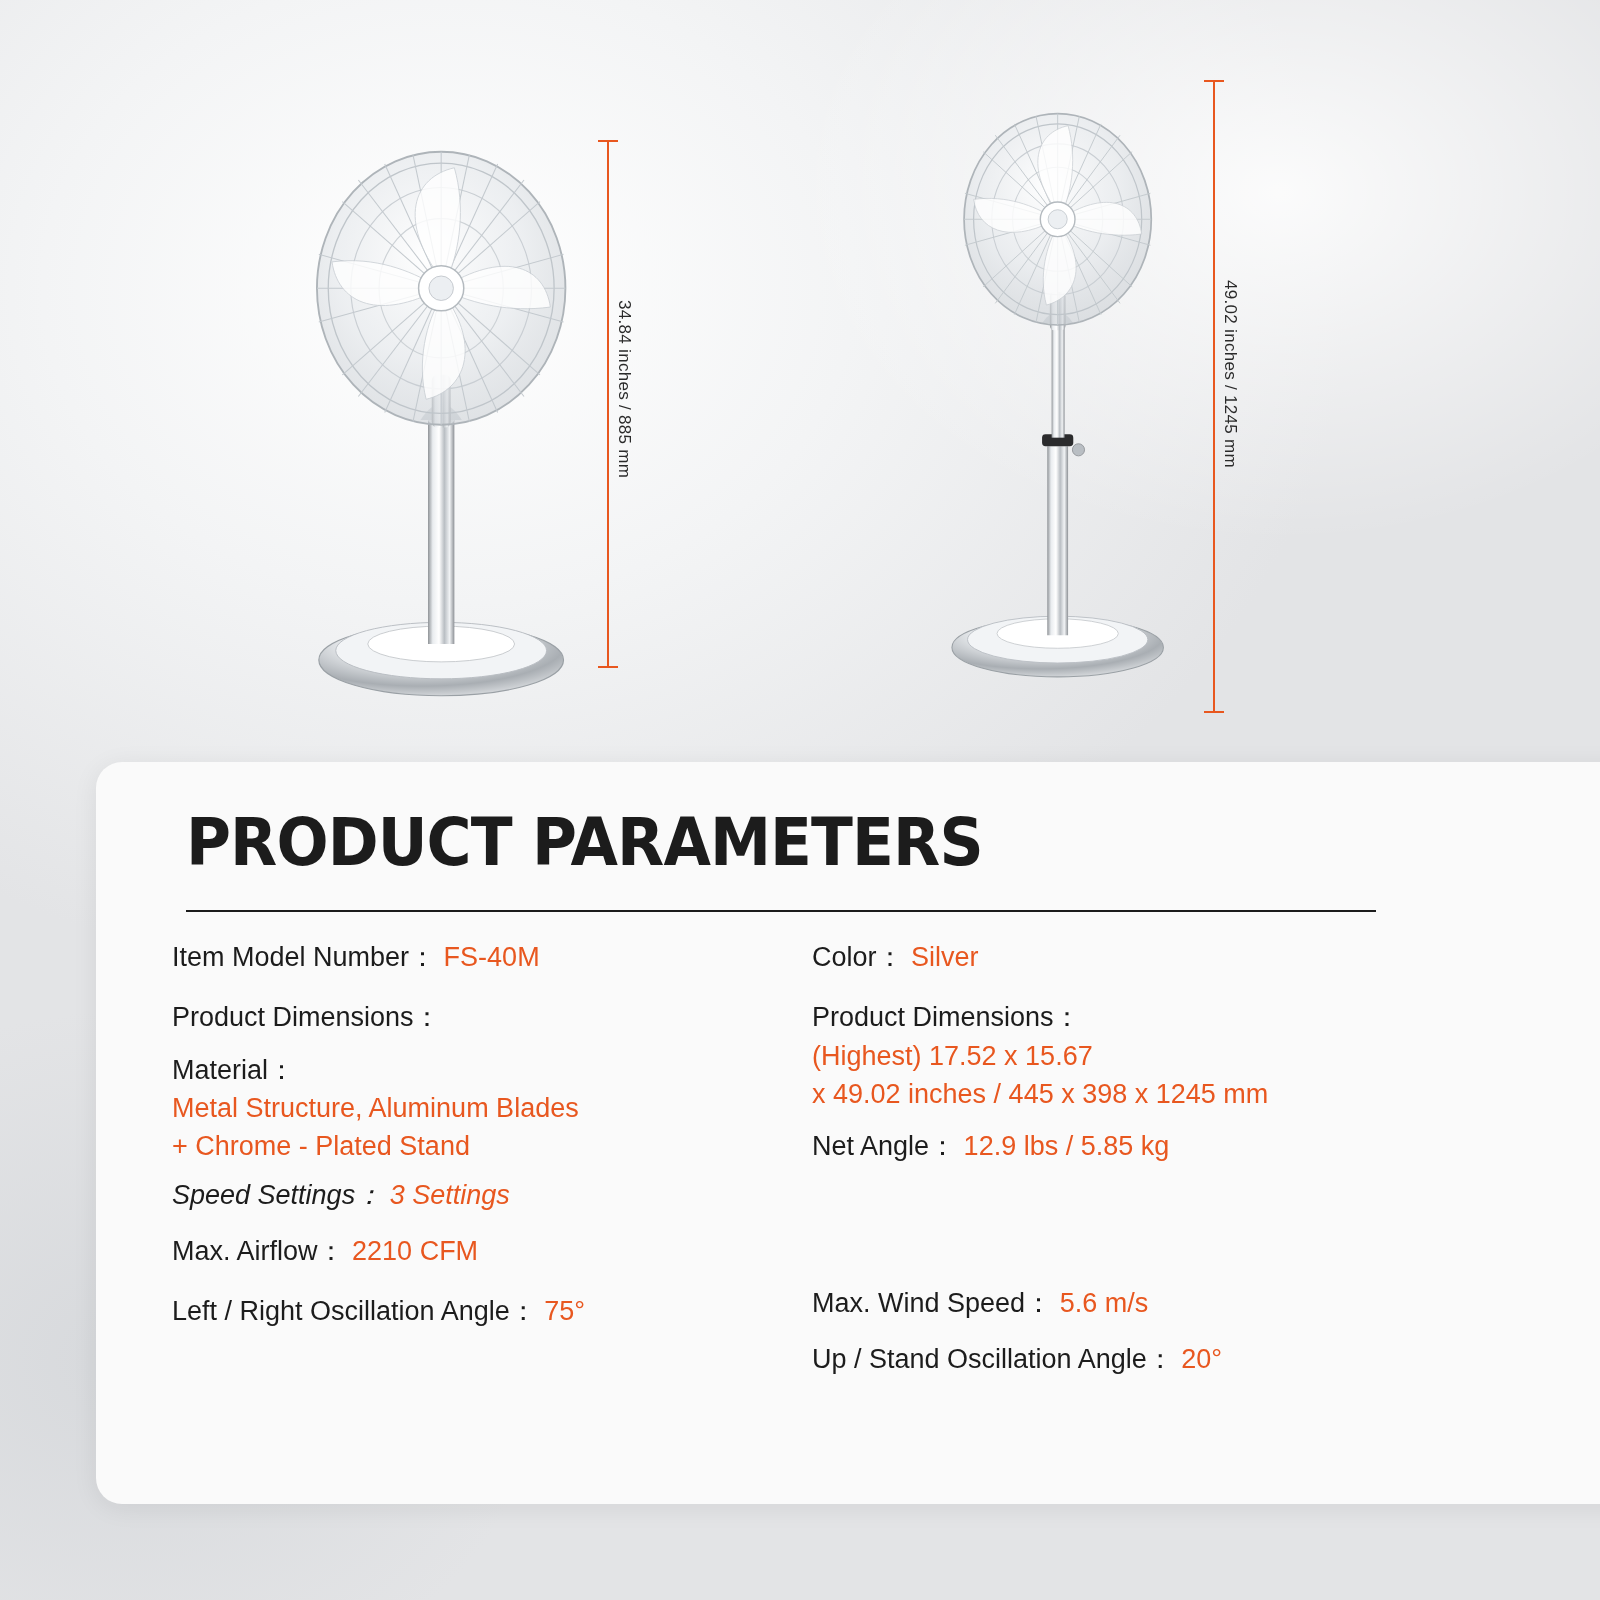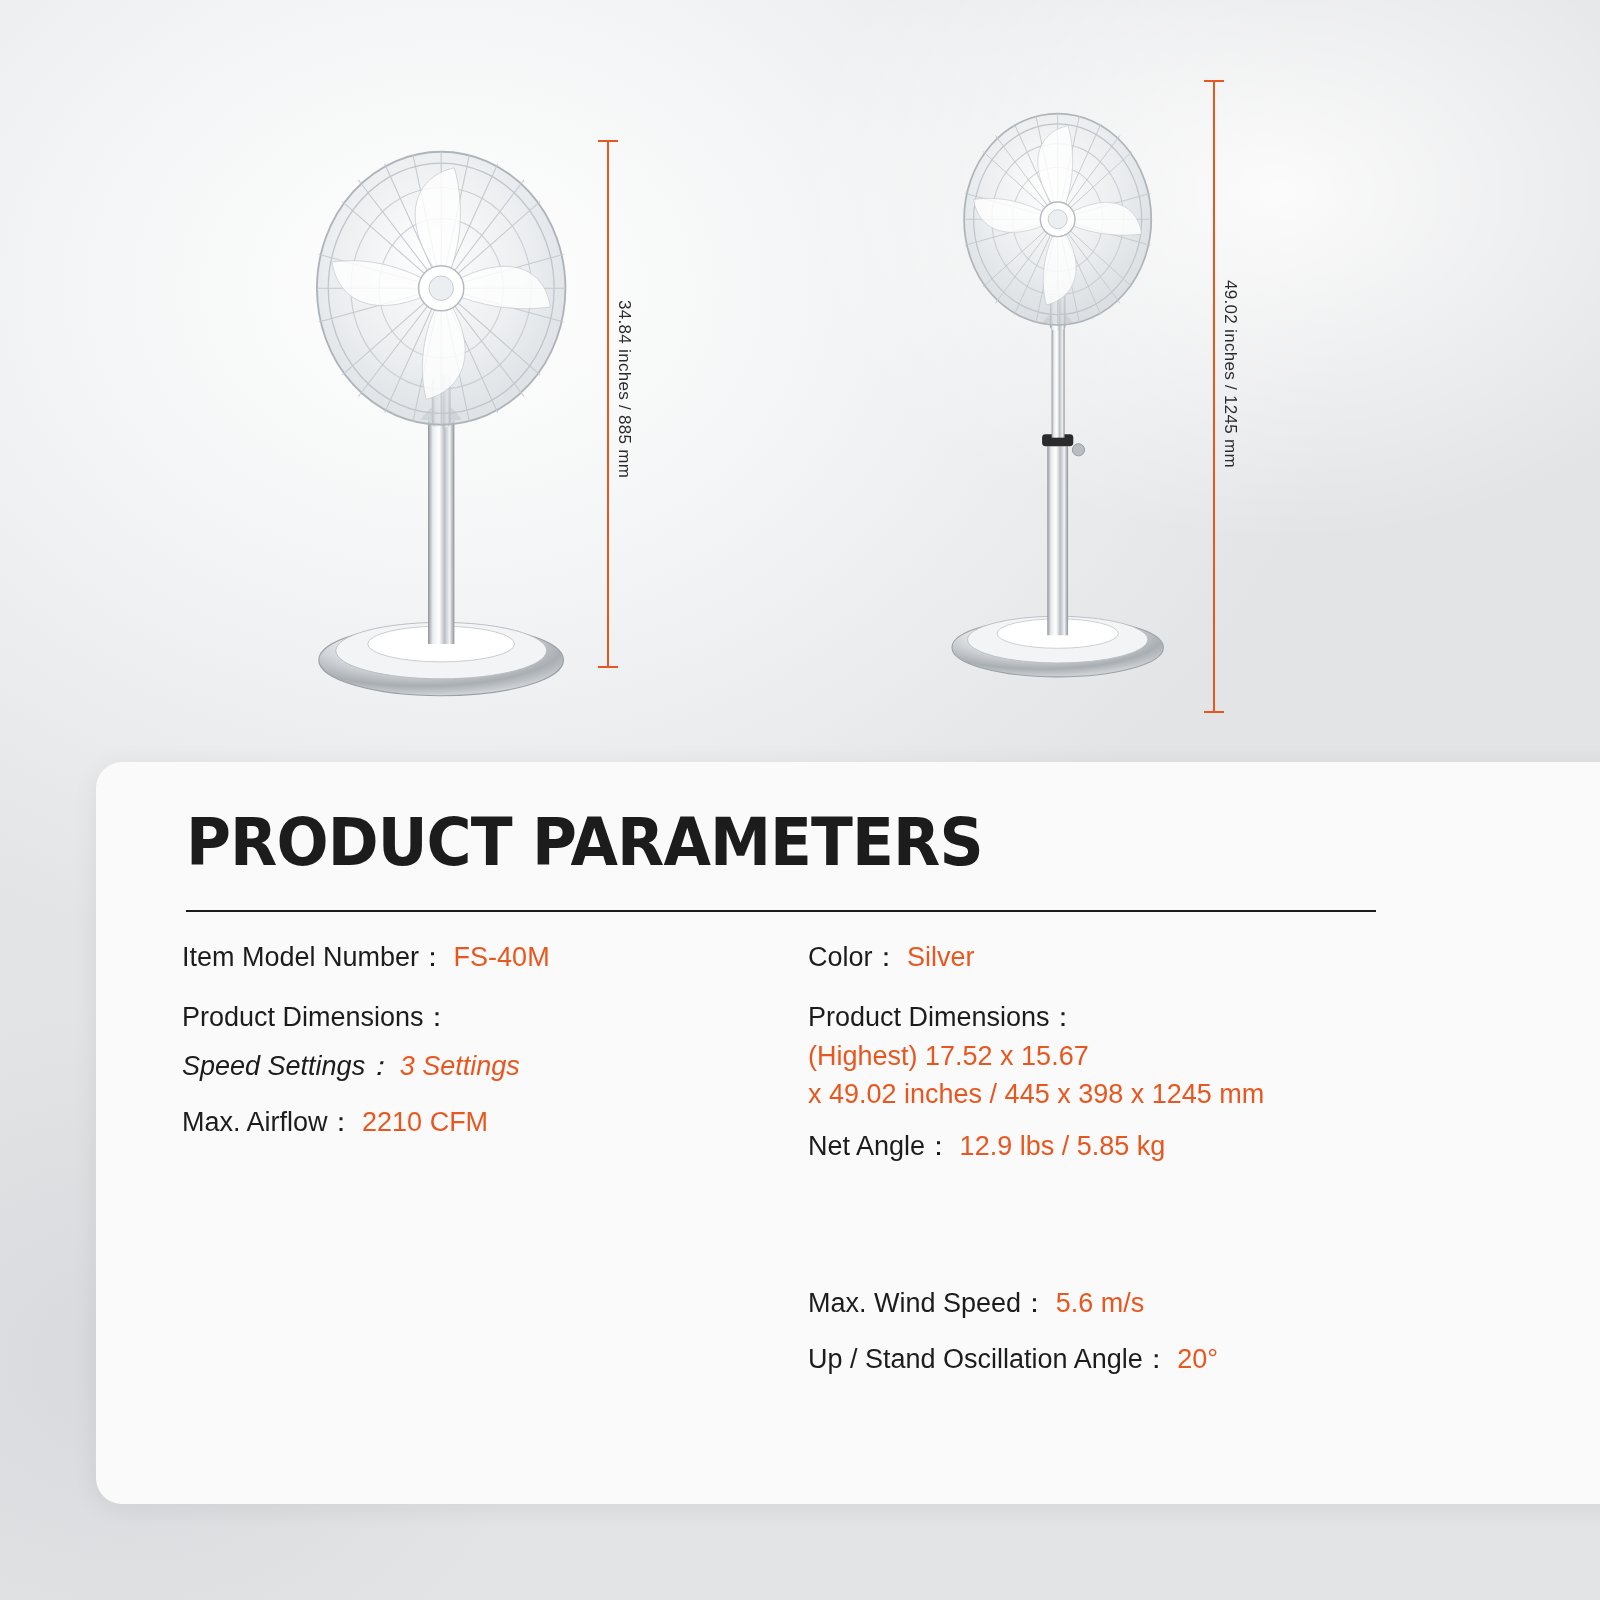--- a/index.html
+++ b/index.html
@@ -107,25 +107,25 @@
     position: absolute;
     left: 90px;
     top: 148px;
     width: 1190px;
     height: 2px;
     background: #1c1c1c;
   }
 
   .cols {
     position: absolute;
-    left: 86px;
+    left: 76px;
     top: 176px;
     width: 1240px;
     display: flex;
-    gap: 40px;
+    gap: 54px;
   }
   .col { width: 586px; }
 
   .param {
     margin-bottom: 10px;
     font-size: 27px;
     line-height: 1.42;
     color: #1c1c1c;
   }
   .param .lbl { color: #1c1c1c; }
@@ -278,22 +278,24 @@
   </div>
 
   <div class="card">
     <div class="card-title">PRODUCT PARAMETERS</div>
     <div class="divider"></div>
 
     <div class="cols">
       <div class="col" id="col-left">
           <div class="param"><span class="lbl">Item Model Number：</span> <span class="val">FS-40M</span></div>
           <div class="param block" style="margin-top: 22px;"><span class="lbl">Product Dimensions：</span></div>
+          <div class="param block" style="margin-top: 14px;"><span class="lbl">Material：</span><span class="val">Metal Structure, Aluminum Blades<br>+ Chrome - Plated Stand</span></div>
           <div class="param" style="margin-top: 4px; font-style: italic;"><span class="lbl">Speed Settings：</span> <span class="val">3 Settings</span></div>
           <div class="param" style="margin-top: 18px;"><span class="lbl">Max. Airflow：</span> <span class="val">2210 CFM</span></div>
+          <div class="param" style="margin-top: 22px;"><span class="lbl">Left / Right Oscillation Angle：</span> <span class="val">75°</span></div>
         </div>
       <div class="col" id="col-right">
           <div class="param"><span class="lbl">Color：</span> <span class="val">Silver</span></div>
           <div class="param block" style="margin-top: 22px;"><span class="lbl">Product Dimensions：</span><span class="val">(Highest) 17.52 x 15.67<br>x 49.02 inches / 445 x 398 x 1245 mm</span></div>
           <div class="param" style="margin-top: 14px;"><span class="lbl">Net Angle：</span> <span class="val">12.9 lbs / 5.85 kg</span></div>
           <div class="param" style="margin-top: 118px;"><span class="lbl">Max. Wind Speed：</span> <span class="val">5.6 m/s</span></div>
           <div class="param" style="margin-top: 18px;"><span class="lbl">Up / Stand Oscillation Angle：</span> <span class="val">20°</span></div>
         </div>
     </div>
   </div>

